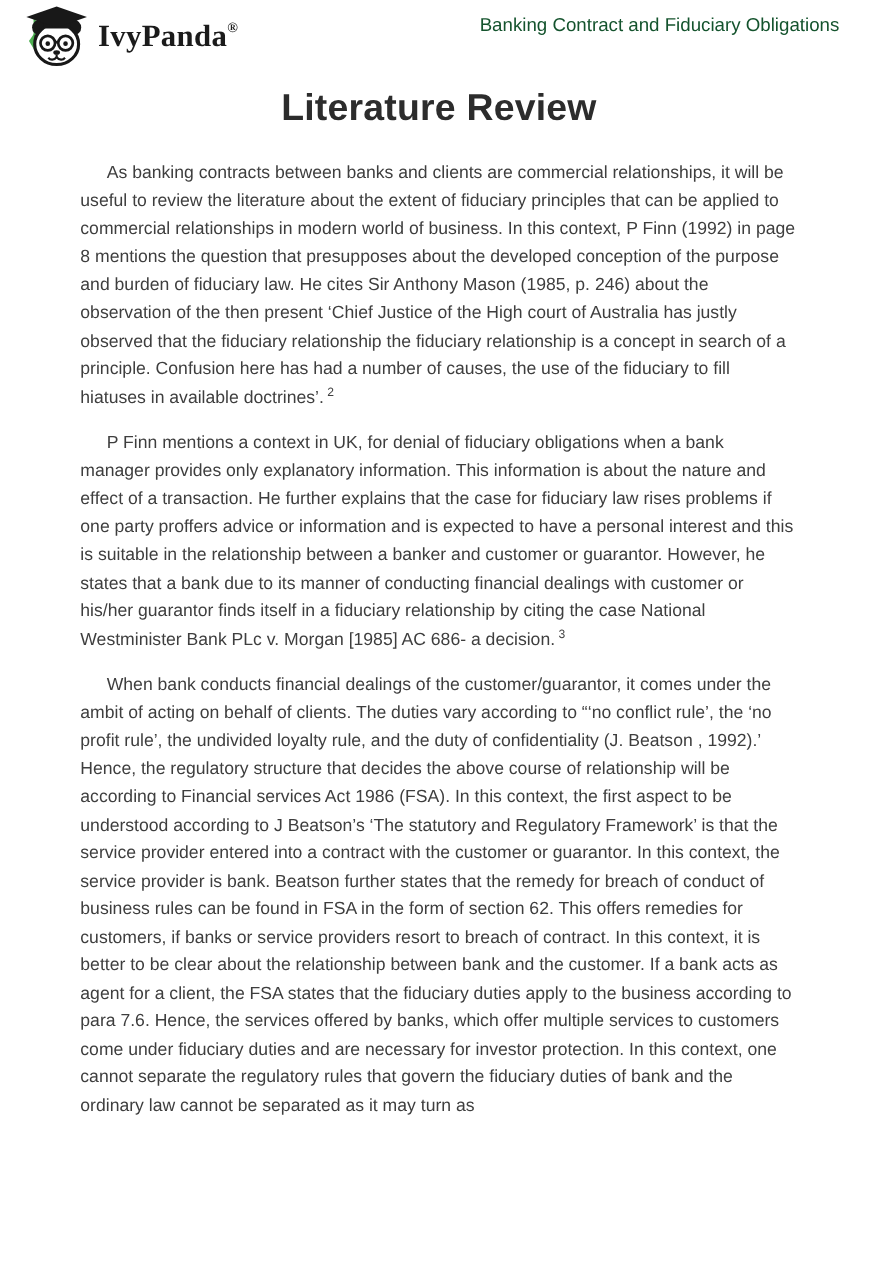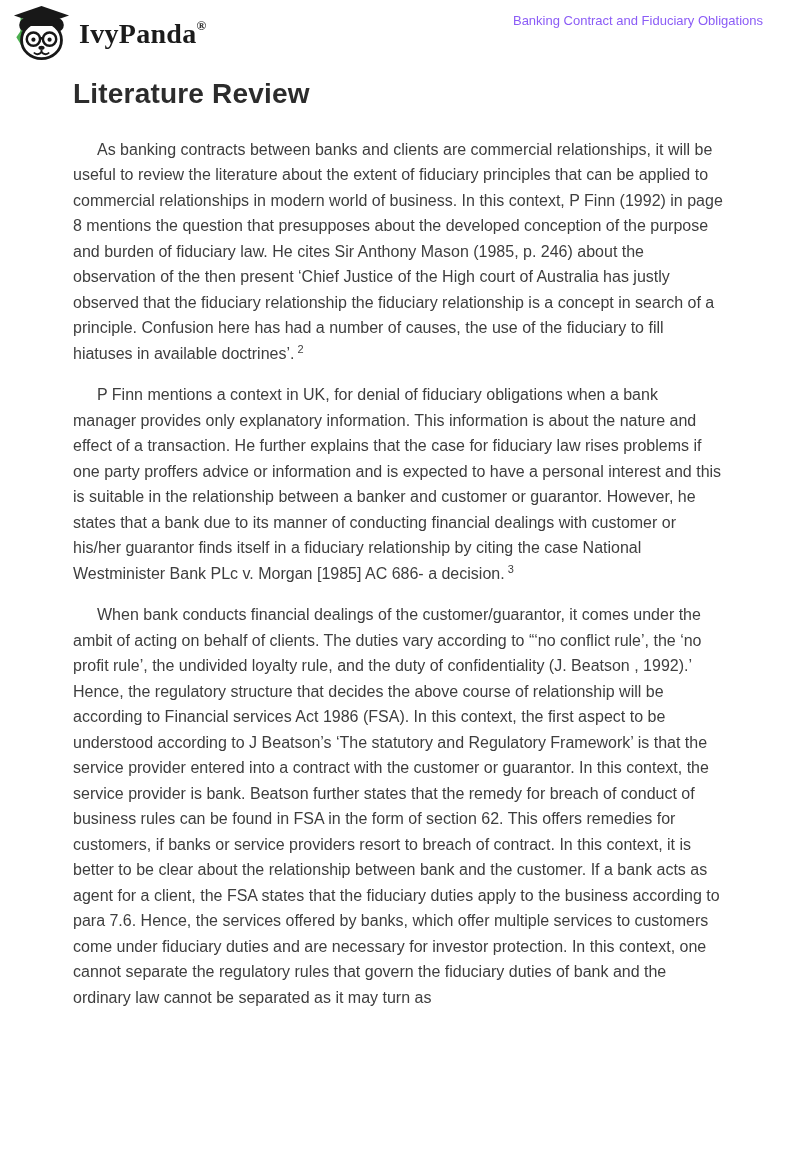--- a/index.html
+++ b/index.html
@@ -9,21 +9,21 @@
     position: relative;
     width: 800px;
     height: 1160px;
     background: #ffffff;
     overflow: hidden;
   }
 
   
   .header-logo {
     position: absolute;
-    left: 13px;
+    left: 23px;
     top: 5px;
     display: flex;
     align-items: center;
     cursor: pointer;
     text-align: right;
   }
   .logo-text {
     font-family: "Liberation Serif", "DejaVu Serif", serif;
     font-weight: 700;
     font-size: 28px;
@@ -33,41 +33,42 @@
   }
   .logo-reg {
     font-size: 13px;
     vertical-align: 13px;
     font-weight: 700;
   }
   .running-title {
     position: absolute;
     top: 13px;
     right: 37px;
-    font-size: 13px;
-    color: #8b5cf6;
+    font-size: 17px;
+    color: #14532d;
   }
 
   
   .content {
     position: absolute;
     left: 73px;
     top: 76px;
     width: 652px;
     color: #3e3e3e;
     font-size: 16px;
     line-height: 25.5px;
   }
   .section-heading {
     font-family: "Liberation Sans", sans-serif;
     font-weight: 700;
-    font-size: 28px;
+    font-size: 34px;
     line-height: 1.32;
     color: #2c2c2c;
     letter-spacing: 0.2px;
+    text-align: center;
   }
   .section-heading.h1 { margin: 0 0 24px 0; }
   .section-heading.h2 { margin: 0 0 18px 0; line-height: 1.55; }
   .content p {
     margin: 0 0 16px 0;
     text-indent: 24px;
   }
   sup.footnote {
     font-size: 11px;
     line-height: 0;

